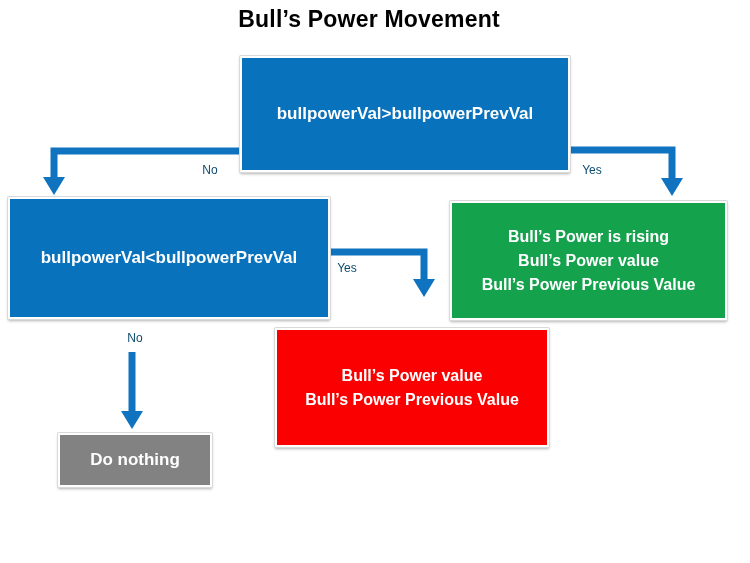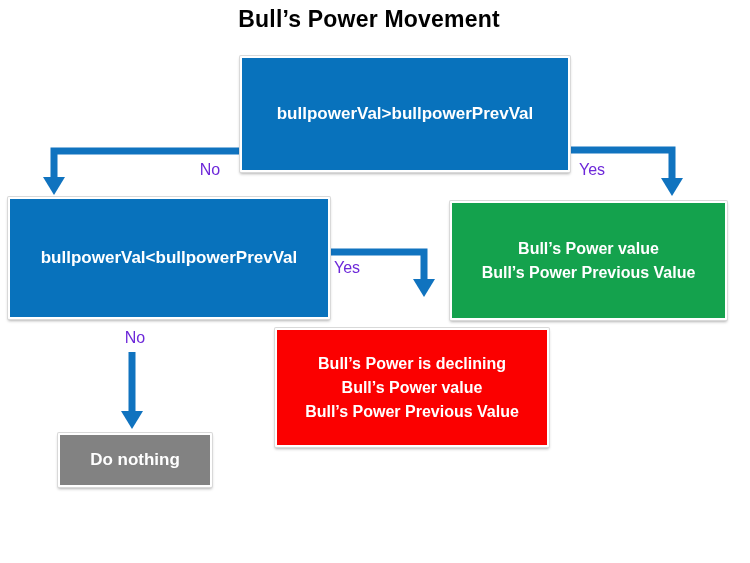--- a/index.html
+++ b/index.html
@@ -71,23 +71,23 @@
     font-size: 16px;
     line-height: 24px;
     display: block;
   }
   .do-text {
     font-size: 17px;
   }
   .edge-label {
     position: absolute;
     transform: translate(-50%, -50%);
-    font-size: 16px;
+    font-size: 12px;
     font-weight: 400;
-    color: #6d28d9;
+    color: #0c4a6e;
     white-space: nowrap;
   }
 </style>
 </head>
 <body>
 
 <div class="canvas">
 
   <h1 class="title">Bull’s Power Movement</h1>
 
@@ -112,26 +112,26 @@
 
   <div class="box blue" style="left:240px; top:56px; width:330px; height:116px;">
     <span class="cond-text">bullpowerVal&gt;bullpowerPrevVal</span>
   </div>
 
   <div class="box blue" style="left:8px; top:197px; width:322px; height:122px;">
     <span class="cond-text">bullpowerVal&lt;bullpowerPrevVal</span>
   </div>
 
   <div class="box green" style="left:450px; top:201px; width:277px; height:119px;">
+    <span class="line-text">Bull’s Power is rising</span>
     <span class="line-text">Bull’s Power value</span>
     <span class="line-text">Bull’s Power Previous Value</span>
   </div>
 
   <div class="box red" style="left:275px; top:328px; width:274px; height:119px;">
-    <span class="line-text">Bull’s Power is declining</span>
     <span class="line-text">Bull’s Power value</span>
     <span class="line-text">Bull’s Power Previous Value</span>
   </div>
 
   <div class="box gray" style="left:58px; top:433px; width:154px; height:54px;">
     <span class="do-text">Do nothing</span>
   </div>
 
   <span class="edge-label" style="left:210px; top:170px;">No</span>
   <span class="edge-label" style="left:592px; top:170px;">Yes</span>

